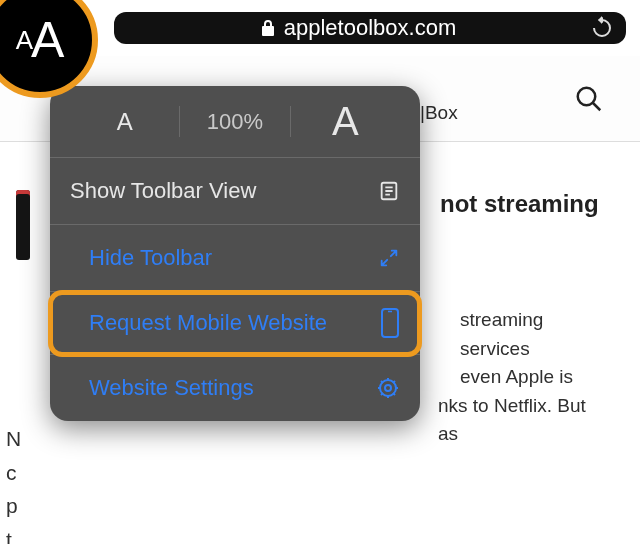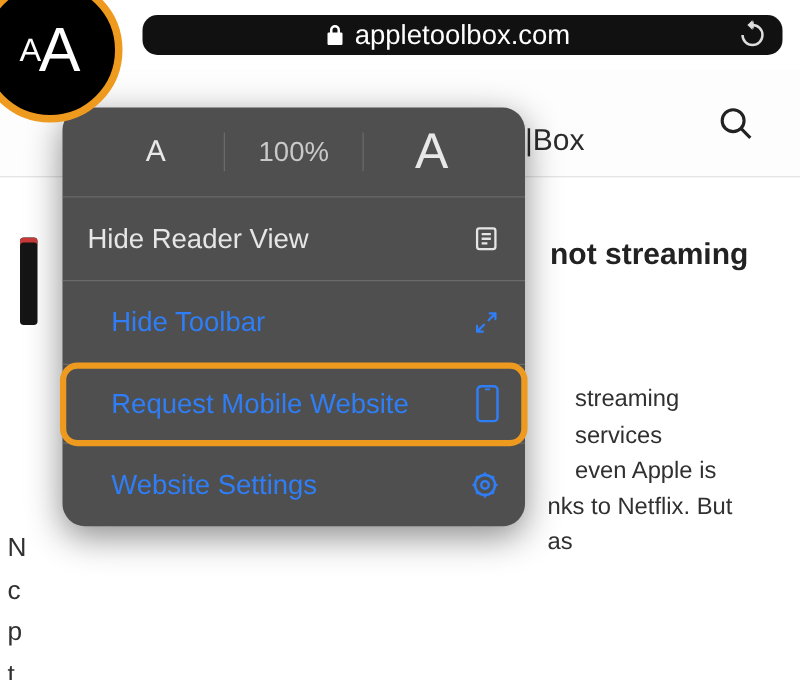--- a/index.html
+++ b/index.html
@@ -55,21 +55,21 @@
     .page-header {
       position:absolute;
       top:56px; left:0; right:0;
       height:86px;
       background:#fdfdfd;
       border-bottom:1px solid #ddd;
       display:flex; align-items:center; justify-content:space-between;
       padding: 0 36px 0 0;
     }
     .page-header .brand {
-      font-size:24px; color:#2b2b2b; font-weight:400;
+      font-size:19px; color:#2b2b2b; font-weight:400;
       margin-left: 420px; 
       margin-top: 29px;
     }
     .page-header .search { font-size:28px; color:#222; }
 
     .article-area {
       position:absolute;
       top:142px; left:0; right:0; bottom:0;
       background:#fff;
       padding: 48px 30px 0 30px;
@@ -197,21 +197,21 @@
 
 <div class="popover">
 
   <div class="row text-size-row">
     <div class="cell dec">A</div>
     <div class="cell zoom">100%</div>
     <div class="cell inc">A</div>
   </div>
 
   <div class="row">
-    <span class="label">Hide Reader View</span>
+    <span class="label">Show Toolbar View</span>
     <span class="icon">
       <svg width="22" height="22" viewBox="0 0 24 24">
           <rect x="4" y="3" width="16" height="18" rx="2" fill="none" stroke="#e6e6e6" stroke-width="2"></rect>
           <line x1="8" y1="8" x2="16" y2="8" stroke="#e6e6e6" stroke-width="2"></line>
           <line x1="8" y1="12" x2="16" y2="12" stroke="#e6e6e6" stroke-width="2"></line>
           <line x1="8" y1="16" x2="13" y2="16" stroke="#e6e6e6" stroke-width="2"></line>
         </svg>
     </span>
   </div>
 

